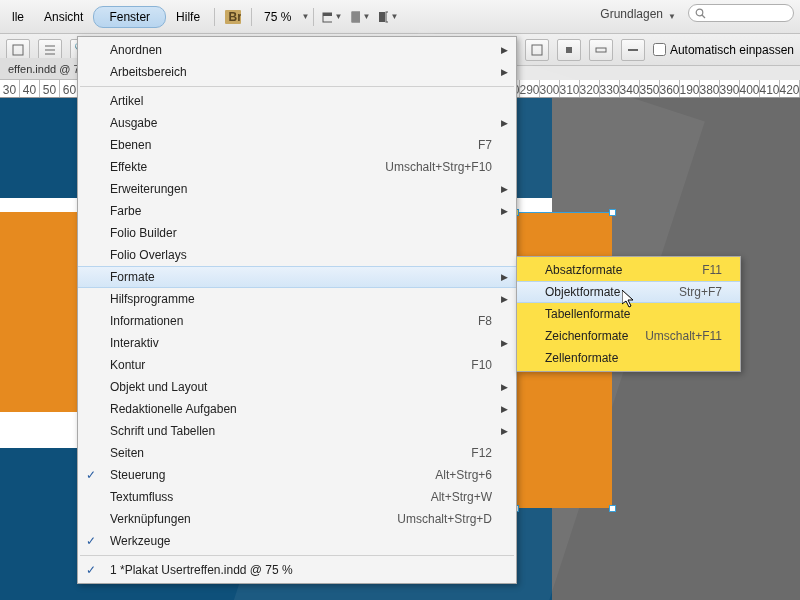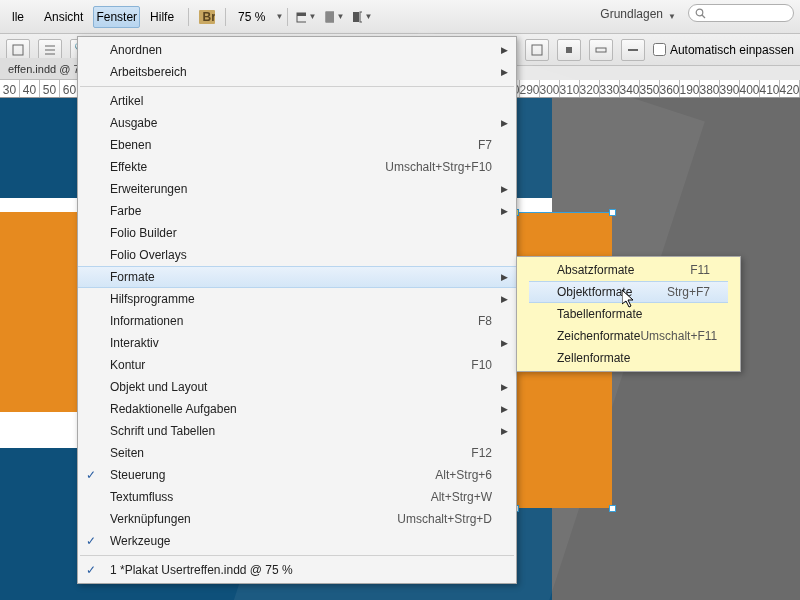--- a/index.html
+++ b/index.html
@@ -1,19 +1,19 @@
 <!DOCTYPE html>
 <html><head>
 <meta charset="utf-8">
 <style>
 *{margin:0;padding:0;box-sizing:border-box;font-family:"Segoe UI",Tahoma,sans-serif;font-size:12px;user-select:none}
 body{width:800px;height:600px;background:#e8e8e8;overflow:hidden;position:relative}
 .menubar{height:34px;background:linear-gradient(#f5f5f5,#e4e4e4);display:flex;align-items:center;padding:0 2px;border-bottom:1px solid #c0c0c0}
 .menubar-item{padding:4px 10px;cursor:default}
-.menubar-item.active{background:linear-gradient(#cfe3f5,#b8d5ef);border:1px solid #8ab3d6;border-radius:2px;padding:3px 2px}
+.menubar-item.active{background:linear-gradient(#cfe3f5,#b8d5ef);border:1px solid #8ab3d6;border-radius:10px;padding:3px 15px}
 .menubar-sep{width:1px;height:18px;background:#c0c0c0;margin:0 4px}
 .tool-icon{width:20px;height:20px;display:inline-flex;align-items:center;justify-content:center;margin:0 4px}
 .zoom-txt{margin:17px 8px}
 .dropdown-arrow{font-size:8px;margin-left:2px;color:#555}
 .toolbar2{height:32px;background:linear-gradient(#f0f0f0,#e2e2e2);border-bottom:1px solid #c0c0c0;display:flex;align-items:center;padding:0 6px;gap:8px}
 .tb-btn{width:24px;height:22px;border:1px solid #b8b8b8;background:linear-gradient(#fafafa,#e6e6e6);border-radius:2px;display:inline-flex;align-items:center;justify-content:center}
 .tb-input{width:56px;height:20px;border:1px solid #b0b0b0;background:#fff;padding:0 4px;font-size:11px}
 .tb-check{display:flex;align-items:center;gap:4px;font-size:11px}
 .doc-tab{height:22px;background:#ddd;border-bottom:1px solid #bbb;display:flex;align-items:center;padding:0 8px;font-size:11px;color:#333;position:absolute;left:0;top:58px;width:110px;white-space:nowrap;overflow:hidden}
 .ruler{height:18px;background:#fff;border-bottom:1px solid #999;position:absolute;top:80px;left:0;right:0;display:flex;overflow:hidden;font-size:8px;color:#555}
@@ -31,21 +31,21 @@
 .h-ml{left:-4px;top:50%;margin-top:-3px}.h-mr{right:-4px;top:50%;margin-top:-3px}
 .h-bl{left:-4px;bottom:-4px}.h-bm{left:50%;bottom:-4px;margin-left:-3px}.h-br{right:-4px;bottom:-4px}
 .menu{position:absolute;left:77px;top:36px;width:440px;background:#f4f4f4;border:1px solid #a8a8a8;box-shadow:2px 2px 6px rgba(0,0,0,.3);padding:2px 0;z-index:50}
 .menu-row{height:22px;display:flex;align-items:center;padding:0 24px 0 32px;cursor:default;position:relative;color:#222}
 .menu-row.highlight{background:linear-gradient(#e8f1fb,#d4e6f7);border-top:1px solid #b8d5ef;border-bottom:1px solid #b8d5ef;height:22px}
 .menu-row .check{position:absolute;left:8px;color:#2b5fa3}
 .menu-row .lbl{flex:1}
 .menu-row .shortcut{color:#555}
 .menu-row .arrow{position:absolute;right:8px;font-size:9px;color:#444}
 .menu-sep{height:1px;background:#d0d0d0;margin:3px 2px}
-.submenu{position:absolute;left:516px;top:256px;width:225px;background:#fef9c3;border:1px solid #a8a8a8;box-shadow:2px 2px 6px rgba(0,0,0,.3);padding:2px 12px;z-index:60}
+.submenu{position:absolute;left:516px;top:256px;width:225px;background:#fde047;border:1px solid #a8a8a8;box-shadow:2px 2px 6px rgba(0,0,0,.3);padding:2px 0;z-index:60}
 .submenu .menu-row{padding:0 18px 0 28px}
 .cursor{position:absolute;left:622px;top:290px;z-index:70;pointer-events:none}
 .search-box{position:absolute;right:6px;top:4px;width:106px;height:18px;background:#fff;border:1px solid #b0b0b0;border-radius:9px;display:flex;align-items:center;padding:0 6px}
 .grundlagen{position:absolute;right:124px;top:5px;height:16px;display:flex;align-items:flex-end;font-size:11px;color:#444;cursor:default}
 svg{display:block}
 </style>
 </head>
 <body>
 
 <div class="menubar">

